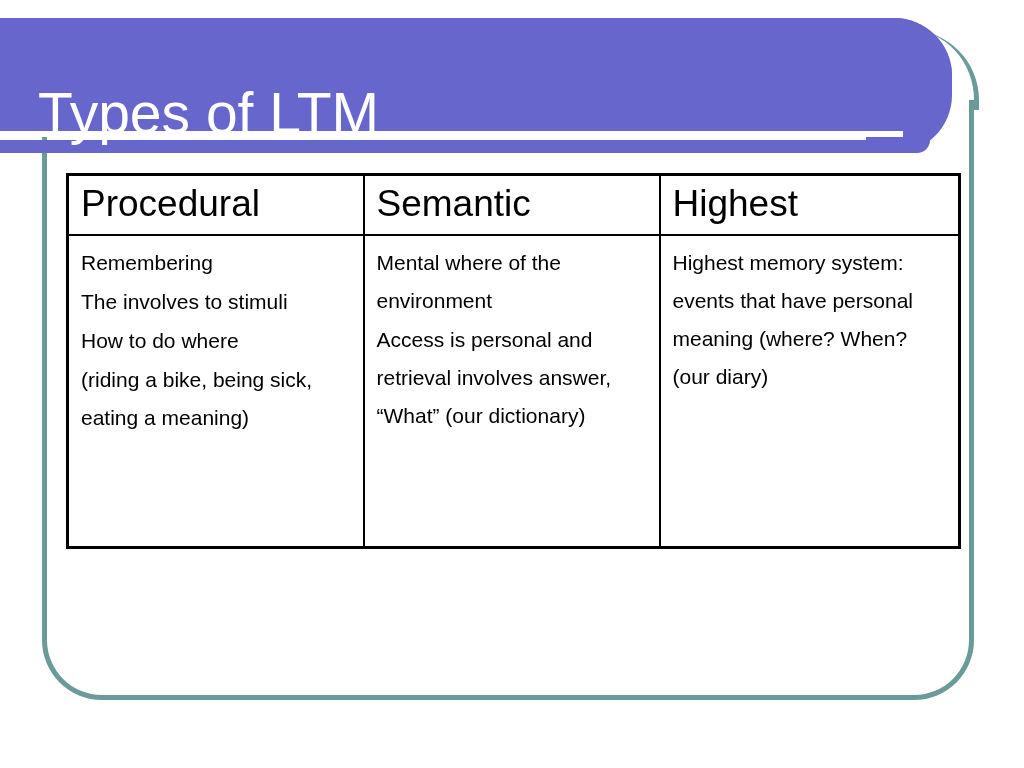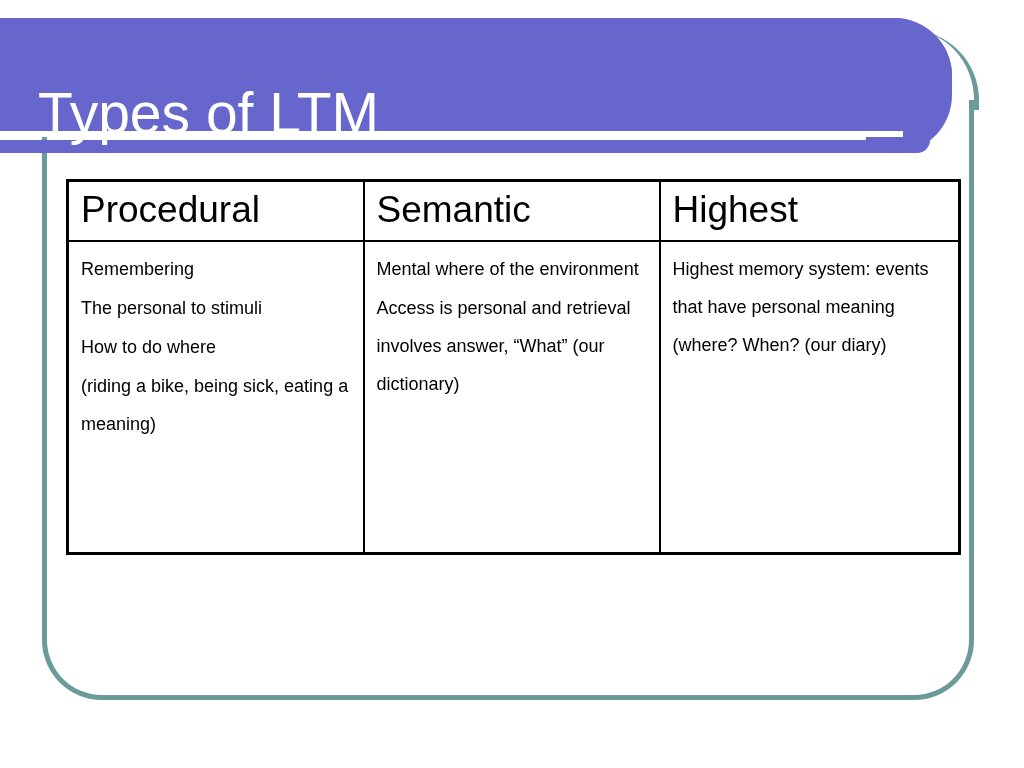--- a/index.html
+++ b/index.html
@@ -98,21 +98,21 @@
     line-height: 66px;
     font-weight: normal;
     letter-spacing: 0px;
     white-space: nowrap;
   }
 
   
   .ltm-table {
     position: absolute;
     left: 66px;
-    top: 179px;
+    top: 173px;
     width: 892px;
     border-collapse: collapse;
     table-layout: fixed;
     background: #6d28d9;
     border: 3px solid #000000;
   }
   .ltm-table col.c1 { width: 296px; }
   .ltm-table col.c2 { width: 296px; }
   .ltm-table col.c3 { width: 300px; }
 
@@ -125,21 +125,21 @@
   }
   .ltm-table th {
     padding: 6px 10px 8px 12px;
     font-weight: normal;
     font-size: 37px;
     line-height: 44px;
     color: #000000;
   }
   .ltm-table td {
     padding: 8px 10px 12px 12px;
-    font-size: 18px;
+    font-size: 21px;
     line-height: 38px;
     color: #000000;
     height: 290px;
   }
   .cell-para {
     margin: 0 0 1px 0;
   }
 </style>
 </head>
 <body>
@@ -165,21 +165,21 @@
       <tr>
         <th>Procedural</th>
         <th>Semantic</th>
         <th>Highest</th>
       </tr>
     </thead>
     <tbody>
       <tr>
         <td>
           <p class="cell-para">Remembering</p>
-          <p class="cell-para">The personal to stimuli</p>
+          <p class="cell-para">The involves to stimuli</p>
           <p class="cell-para">How to do where</p>
           <p class="cell-para">(riding a bike, being sick, eating a meaning)</p>
         </td>
         <td>
           <p class="cell-para">Mental where of the environment</p>
           <p class="cell-para">Access is personal and retrieval involves answer, “What” (our dictionary)</p>
         </td>
         <td>
           <p class="cell-para">Highest memory system: events that have personal meaning (where? When? (our diary)</p>
         </td>

